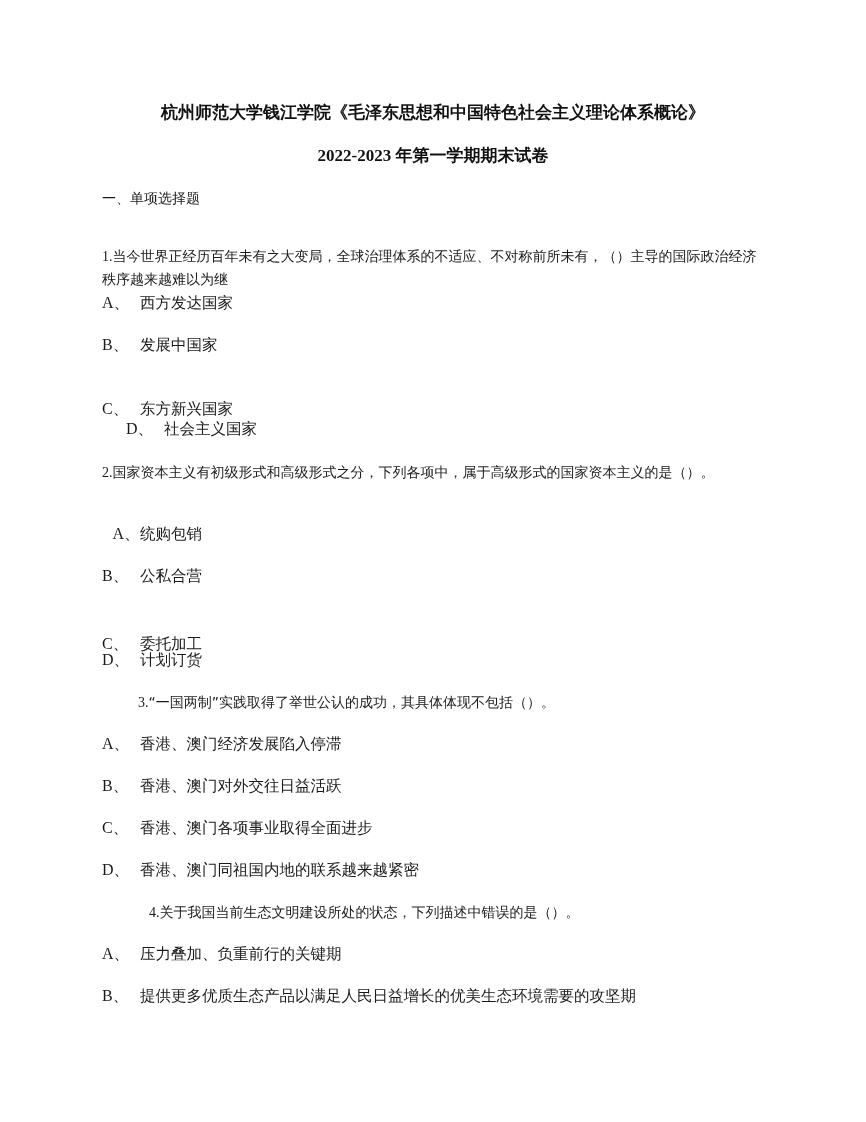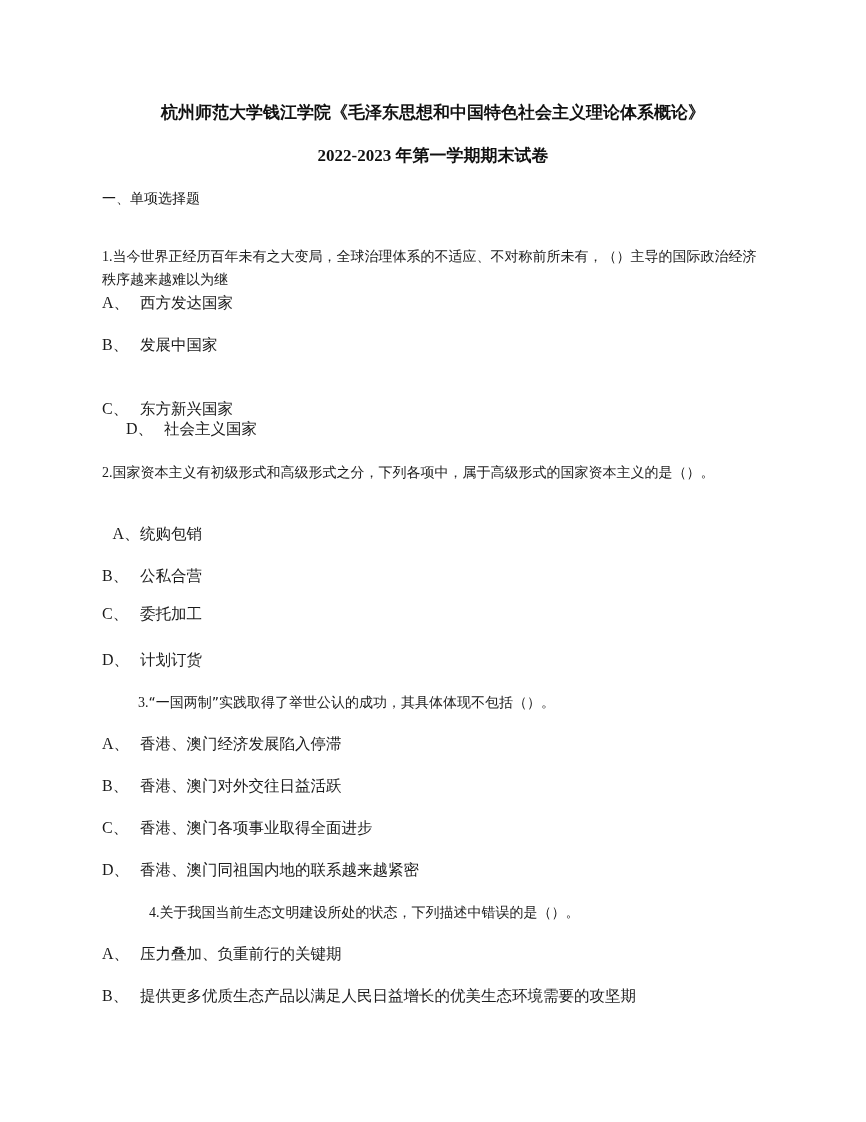--- a/index.html
+++ b/index.html
@@ -87,21 +87,21 @@
 
   <div class="line" style="top:461px;">
     <span class="qnum">2.</span><span>国家资本主义有初级形式和高级形式之分，下列各项中，属于高级形式的国家资本主义的是（）。</span>
   </div>
   <div class="opt" style="top:523px;text-align:right;">
     <span class="letter">A、</span><span>统购包销</span>
   </div>
   <div class="opt" style="top:565px;">
     <span class="letter">B、</span><span>公私合营</span>
   </div>
-  <div class="opt" style="top:603px;">
+  <div class="opt" style="top:633px;">
     <span class="letter">C、</span><span>委托加工</span>
   </div>
   <div class="opt" style="top:649px;">
     <span class="letter">D、</span><span>计划订货</span>
   </div>
 
   <div class="line" style="top:691px;margin-left:36px;">
     <span class="qnum">3.</span><span>“一国两制”实践取得了举世公认的成功，其具体体现不包括（）。</span>
   </div>
   <div class="opt" style="top:775px;">

